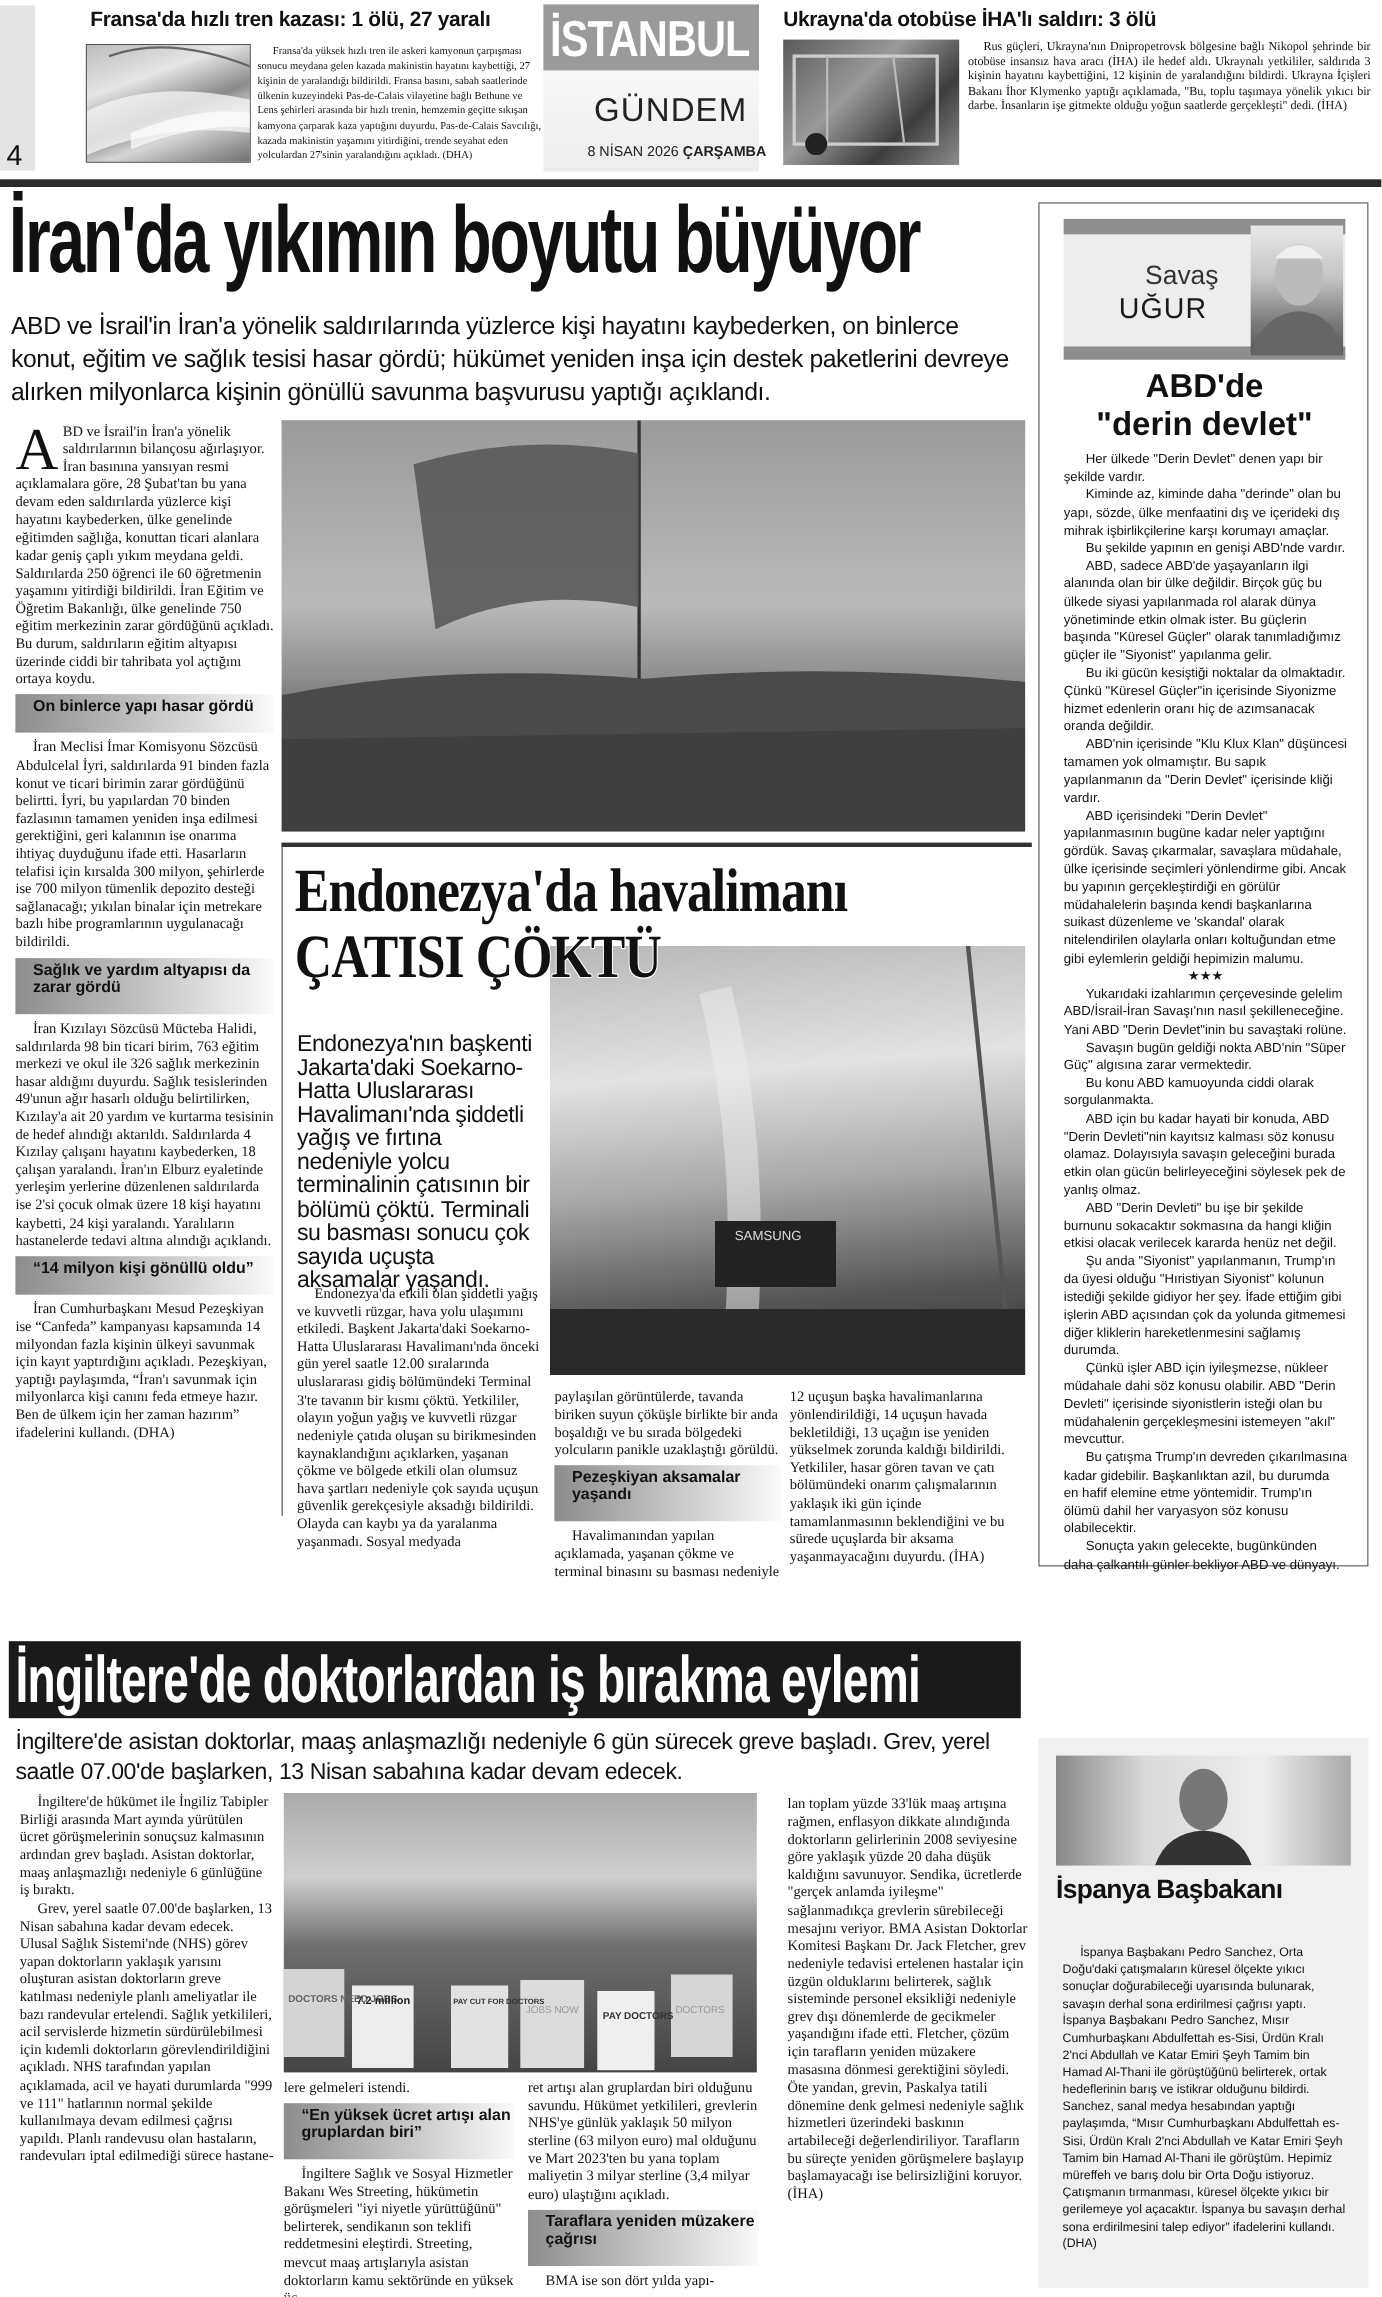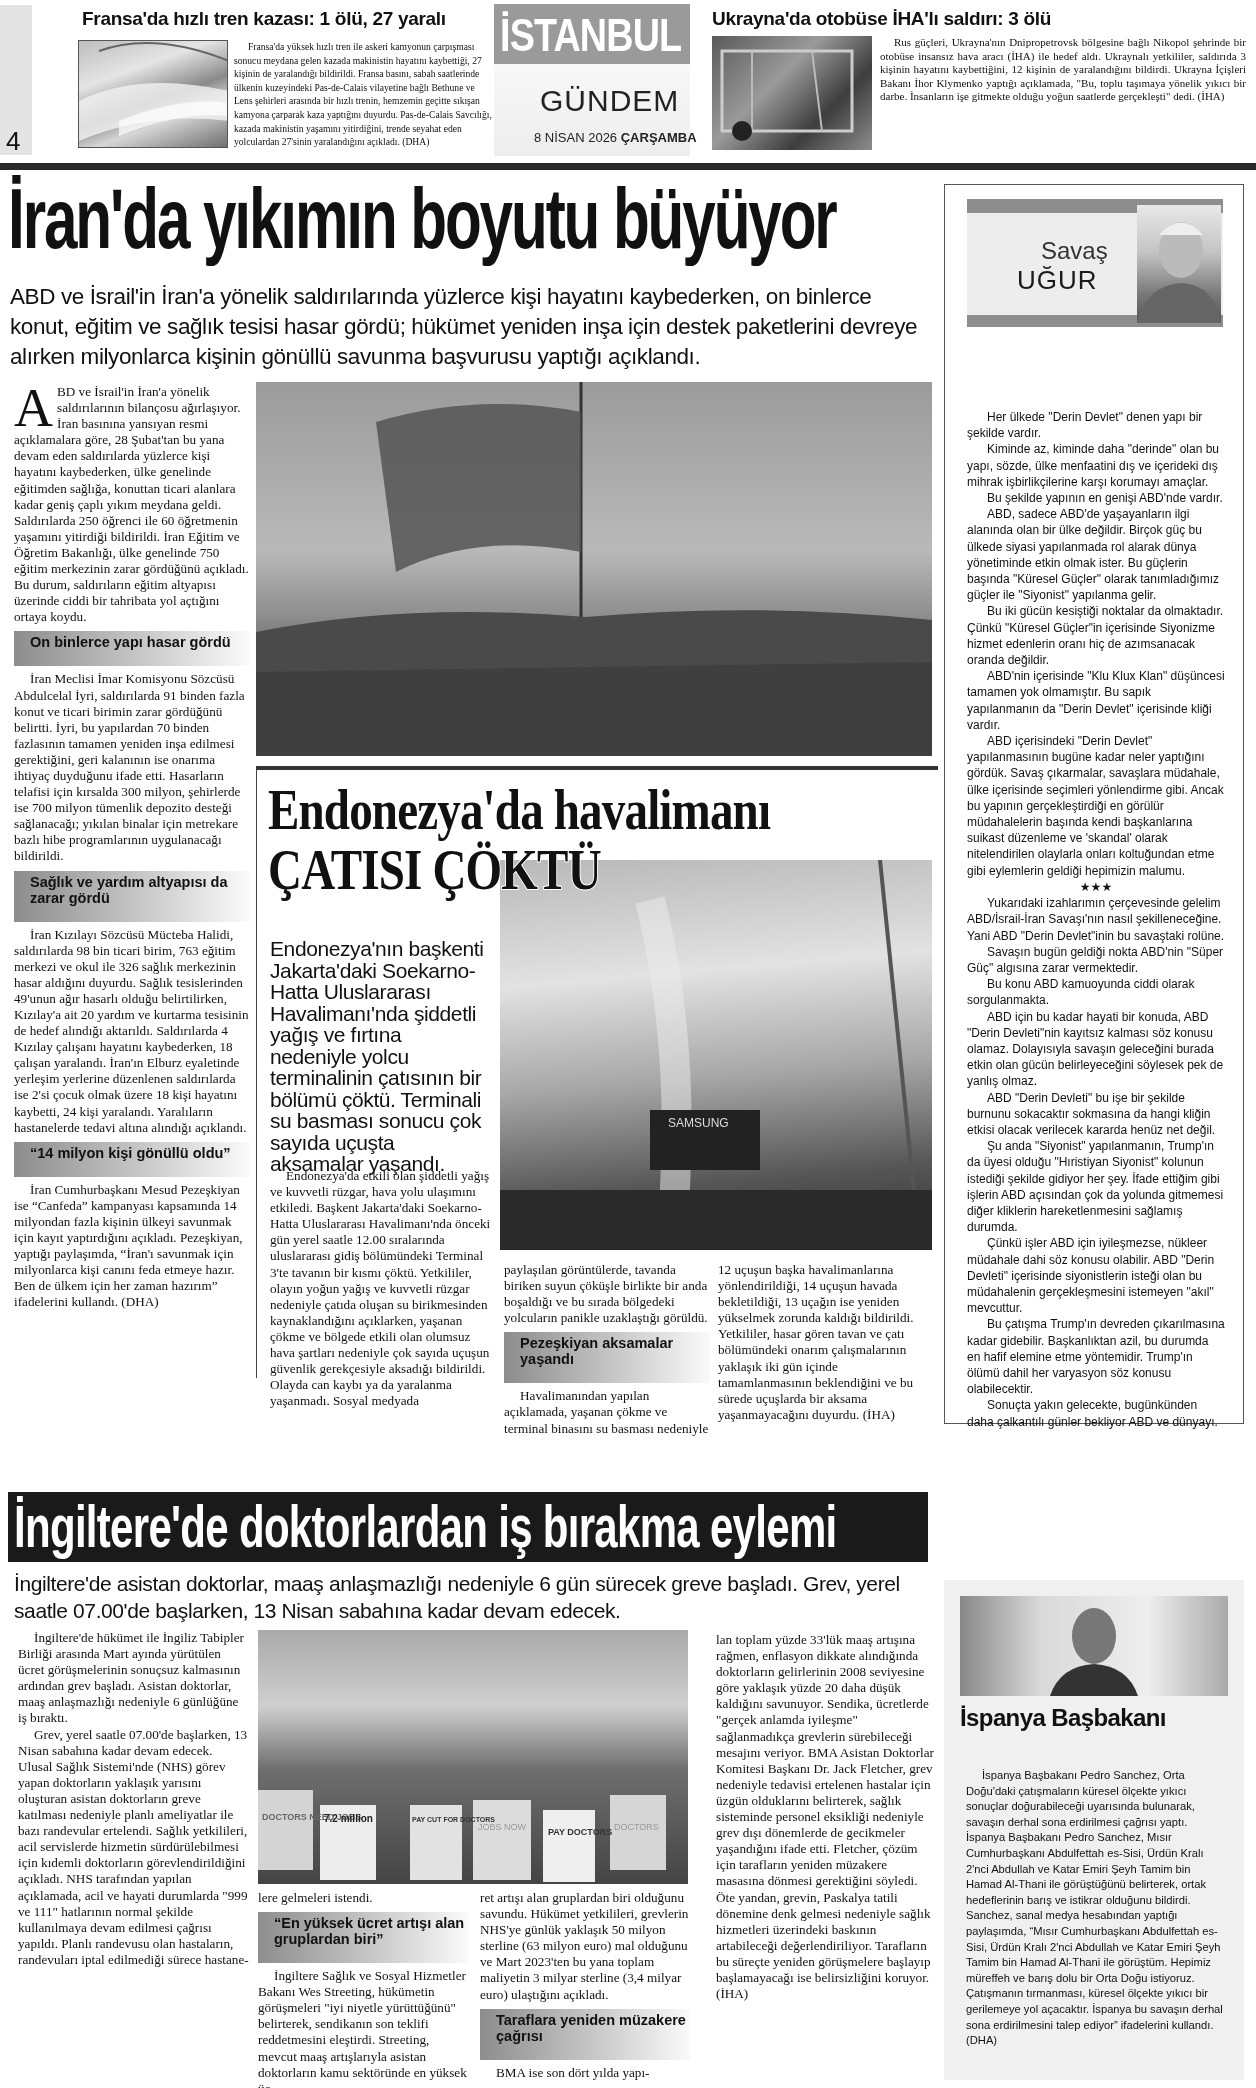--- a/index.html
+++ b/index.html
@@ -106,20 +106,24 @@
     <div class="abs sans" style="left:74px;top:38px;font-size:24px;color:#333">Savaş</div>
     <div class="abs sans" style="left:50px;top:66px;font-size:26px;font-weight:normal;color:#1a1a1a;letter-spacing:1px">UĞUR</div>
     <div class="abs photo" style="left:170px;top:6px;width:84px;height:118px;background:linear-gradient(180deg,#e8e8e8 0%,#c4c4c4 40%,#7a7a7a 75%,#555 100%)">
       <svg width="84" height="118">
           <ellipse cx="44" cy="45" rx="22" ry="28" fill="#bbb"></ellipse>
           <path d="M22 30 Q44 5 66 30" fill="#eee"></path>
           <path d="M0 118 Q10 80 44 78 Q78 80 84 118Z" fill="#666"></path>
         </svg>
     </div>
   </div>
+  <div class="abs sans" style="left:0;top:150px;width:300px;text-align:center;font-size:30px;font-weight:bold;line-height:34px">
+    <div>ABD'de</div>
+    <div>"derin devlet"</div>
+  </div>
   <div class="abs sans" style="left:22px;top:224px;width:258px;font-size:12px;line-height:16.2px">
     <p style="text-indent:20px">Her ülkede "Derin Devlet" denen yapı bir şekilde vardır.</p>
     <p style="text-indent:20px">Kiminde az, kiminde daha "derinde" olan bu yapı, sözde, ülke menfaatini dış ve içerideki dış mihrak işbirlikçilerine karşı korumayı amaçlar.</p>
     <p style="text-indent:20px">Bu şekilde yapının en genişi ABD'nde vardır.</p>
     <p style="text-indent:20px">ABD, sadece ABD'de yaşayanların ilgi alanında olan bir ülke değildir. Birçok güç bu ülkede siyasi yapılanmada rol alarak dünya yönetiminde etkin olmak ister. Bu güçlerin başında "Küresel Güçler" olarak tanımladığımız güçler ile "Siyonist" yapılanma gelir.</p>
     <p style="text-indent:20px">Bu iki gücün kesiştiği noktalar da olmaktadır. Çünkü "Küresel Güçler"in içerisinde Siyonizme hizmet edenlerin oranı hiç de azımsanacak oranda değildir.</p>
     <p style="text-indent:20px">ABD'nin içerisinde "Klu Klux Klan" düşüncesi tamamen yok olmamıştır. Bu sapık yapılanmanın da "Derin Devlet" içerisinde kliği vardır.</p>
     <p style="text-indent:20px">ABD içerisindeki "Derin Devlet" yapılanmasının bugüne kadar neler yaptığını gördük. Savaş çıkarmalar, savaşlara müdahale, ülke içerisinde seçimleri yönlendirme gibi. Ancak bu yapının gerçekleştirdiği en görülür müdahalelerin başında kendi başkanlarına suikast düzenleme ve 'skandal' olarak nitelendirilen olaylarla onları koltuğundan etme gibi eylemlerin geldiği hepimizin malumu.</p>
     <p style="text-align:center">★★★</p>
     <p style="text-indent:20px">Yukarıdaki izahlarımın çerçevesinde gelelim ABD/İsrail-İran Savaşı'nın nasıl şekilleneceğine. Yani ABD "Derin Devlet"inin bu savaştaki rolüne.</p>

